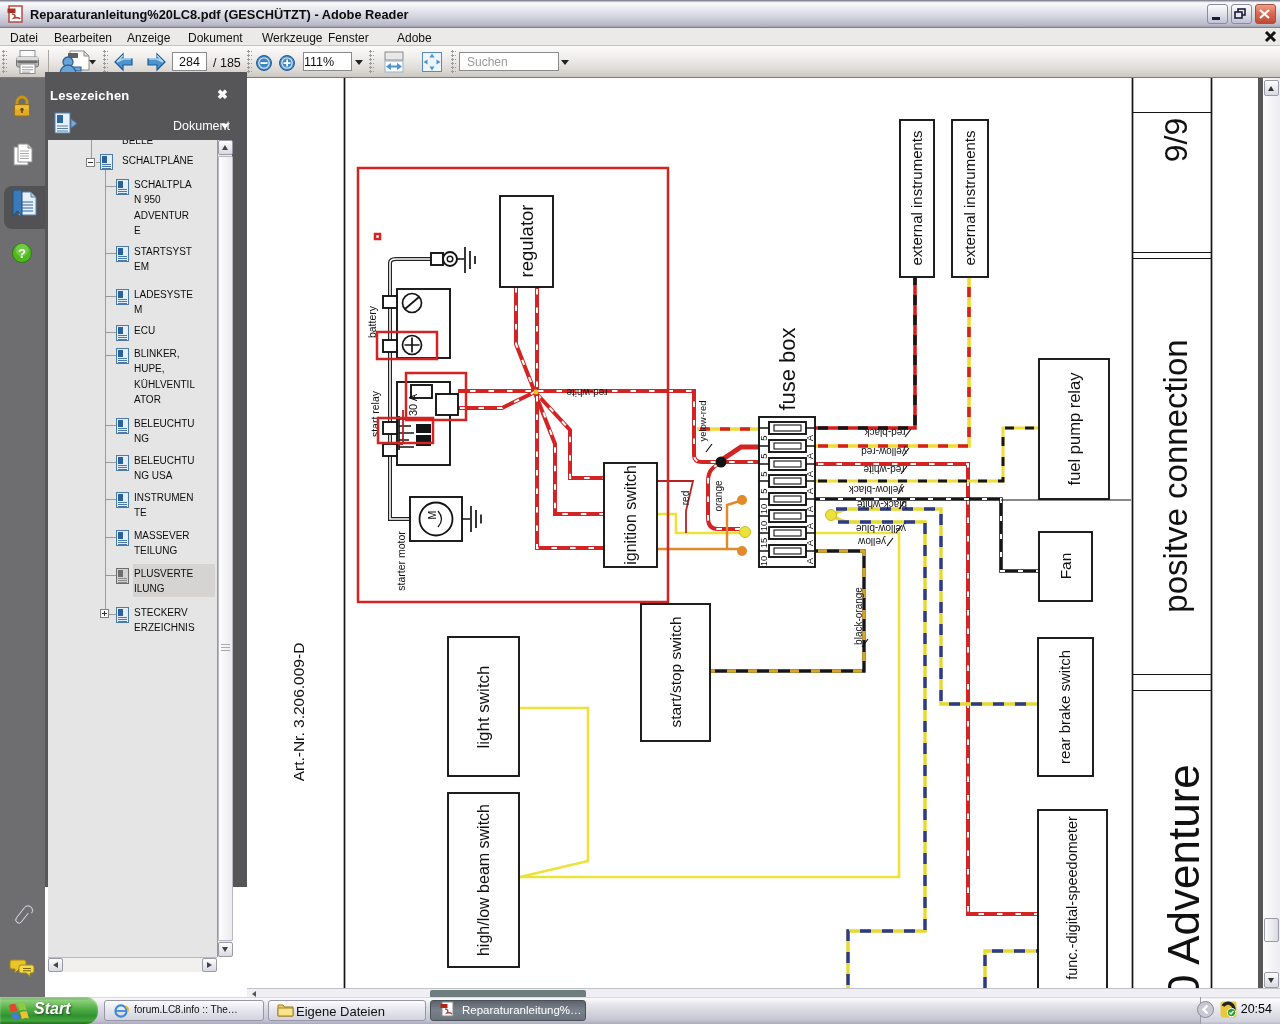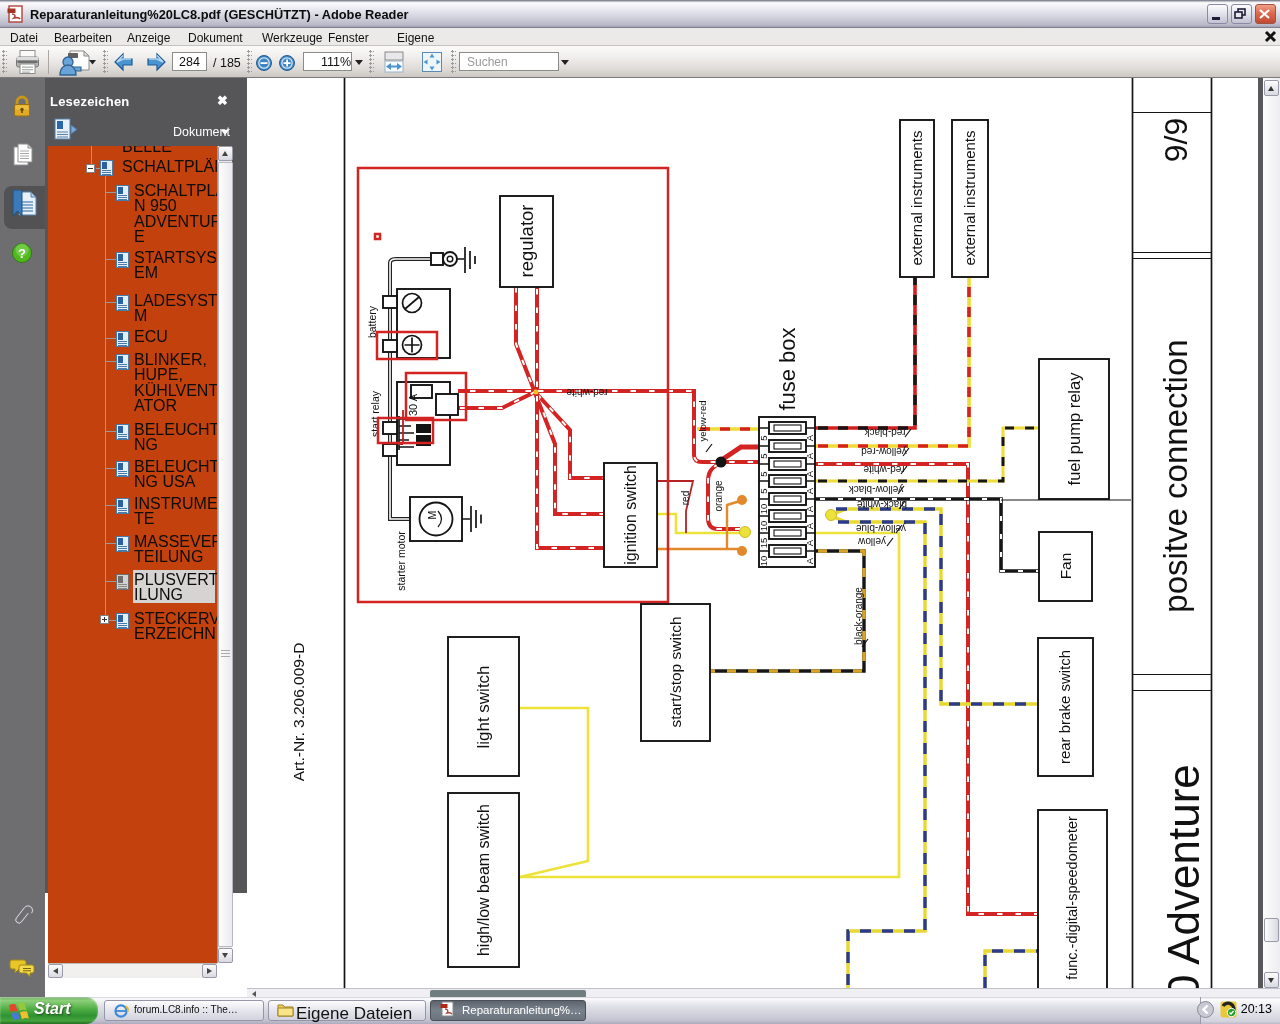--- a/index.html
+++ b/index.html
@@ -26,26 +26,26 @@
   border-bottom:1px solid #7b7b7b; }
 .grip { top:4px; width:5px; height:24px;
   background-image:radial-gradient(circle at 1.5px 1.5px,#9a9a9a 1px,transparent 1.2px);
   background-size:4px 4px; }
 .tsep { top:4px; width:1px; height:24px; background:#aaa6a2; }
 .tbox { background:#fff; border:1px solid #8b8b8b; font-size:12.5px; color:#111; }
 
 
 #iconstrip { left:0; top:78px; width:45px; height:919px; background:#6e6e70; }
 #navtab { left:4px; top:186px; width:41px; height:43px; background:#525254; border-radius:8px 0 0 8px; }
-#panel { left:45px; top:78px; width:202px; height:815px; background:#565658; }
+#panel { left:45px; top:72px; width:202px; height:815px; background:#565658; }
 #paneltitle { left:5px; top:16px; font-size:13px; font-weight:bold; color:#fff; letter-spacing:0.2px; }
 #panelx { left:172px; top:15px; font-size:13px; font-weight:bold; color:#fff; }
 #optionen { left:128px; top:47px; font-size:12.5px; color:#fff; }
 #optarrow { left:176px; top:52px; width:0; height:0; border-left:4px solid transparent; border-right:4px solid transparent; border-top:5px solid #fff; }
-#tree { left:3px; top:68px; width:169px; height:817px; background:#c2410c; overflow:hidden; font-size:16px; color:#0d0d0d; }
+#tree { left:3px; top:68px; width:169px; height:817px; background:#e5e5e5; overflow:hidden; font-size:10px; color:#0d0d0d; }
 .trow { position:absolute; white-space:pre; line-height:15.3px; }
 .tx { left:86px; }
 .stub { left:57px; width:11px; height:1px; background:#9a9a9a; }
 .bmi { left:68px; width:13px; height:16px; border:1px solid #4a7aa8;
   background:linear-gradient(#2a62a0,#2a62a0) 1px 1px/5px 7px no-repeat,
   linear-gradient(#4a7aa8,#4a7aa8) 1px 9px/9px 1px no-repeat,
   linear-gradient(#4a7aa8,#4a7aa8) 1px 11px/9px 1px no-repeat,
   linear-gradient(#4a7aa8,#4a7aa8) 1px 13px/9px 1px no-repeat,#e4eef8; }
 .bmi.gry { border-color:#6e6e6e;
   background:linear-gradient(#6e6e6e,#6e6e6e) 1px 1px/5px 7px no-repeat,
@@ -99,21 +99,21 @@
   <path d="M53 6 L62 14 M62 6 L53 14" stroke="#fff" stroke-width="2.2"></path>
 </svg>
 
 <div id="menubar" class="abs"></div>
 <div class="menuitem" style="left:10px">Datei</div>
 <div class="menuitem" style="left:54px">Bearbeiten</div>
 <div class="menuitem" style="left:127px">Anzeige</div>
 <div class="menuitem" style="left:188px">Dokument</div>
 <div class="menuitem" style="left:262px">Werkzeuge</div>
 <div class="menuitem" style="left:328px">Fenster</div>
-<div class="menuitem" style="left:397px">Eigene</div>
+<div class="menuitem" style="left:397px">Adobe</div>
 <svg class="abs" style="left:1264px;top:30px" width="13" height="13" viewBox="0 0 13 13">
  <path d="M2 2 L11 11 M11 2 L2 11" stroke="#111" stroke-width="3"></path>
 </svg>
 
 <div id="toolbar" class="abs"></div>
 <div class="grip abs" style="left:2px;top:50px"></div>
 <svg class="abs" style="left:15px;top:49px" width="26" height="26" viewBox="0 0 26 26">
   <rect x="5" y="1.5" width="15" height="8" fill="#fafafa" stroke="#909090"></rect>
   <rect x="1.5" y="8" width="22" height="10" rx="2" fill="#b5b5b5" stroke="#787878"></rect>
   <rect x="2.5" y="11.5" width="20" height="2.5" fill="#6e6e6e"></rect>
@@ -151,21 +151,21 @@
   <circle cx="9" cy="9" r="7.5" fill="#3e85c4" stroke="#2a5d94"></circle>
   <circle cx="9" cy="9" r="5.2" fill="none" stroke="#cfe4f4" stroke-width="1.3"></circle>
   <rect x="5.5" y="8.2" width="7" height="1.8" fill="#fff"></rect>
 </svg>
 <svg class="abs" style="left:278px;top:54px" width="18" height="18" viewBox="0 0 18 18">
   <circle cx="9" cy="9" r="7.5" fill="#3e85c4" stroke="#2a5d94"></circle>
   <circle cx="9" cy="9" r="5.2" fill="none" stroke="#cfe4f4" stroke-width="1.3"></circle>
   <rect x="5.5" y="8.2" width="7" height="1.8" fill="#fff"></rect>
   <rect x="8.2" y="5.5" width="1.8" height="7" fill="#fff"></rect>
 </svg>
-<div class="tbox abs" style="left:303px;top:52px;width:49px;height:19px;text-align:right;line-height:18px">111%</div>
+<div class="tbox abs" style="left:303px;top:52px;width:49px;height:19px;text-align:left;line-height:18px">111%</div>
 <div class="arrow abs" style="left:355px;top:60px;border-left:4px solid transparent;border-right:4px solid transparent;border-top:5px solid #222"></div>
 <div class="grip abs" style="left:369px;top:50px"></div>
 <svg class="abs" style="left:382px;top:50px" width="24" height="24" viewBox="0 0 24 24">
   <rect x="3" y="2" width="18" height="8" fill="#e8e8ea" stroke="#8a8a8a"></rect>
   <rect x="3" y="11" width="18" height="11" fill="#fafcfe" stroke="#9ab2c8"></rect>
   <path d="M4 16.5 L9 13 L9 20 Z M20 16.5 L15 13 L15 20 Z" fill="#4a94cf"></path>
   <rect x="8" y="15.5" width="8" height="2" fill="#4a94cf"></rect>
 </svg>
 <svg class="abs" style="left:420px;top:50px" width="24" height="24" viewBox="0 0 24 24">
   <rect x="2.5" y="2.5" width="19" height="19" fill="#eef5fb" stroke="#5a8ab8"></rect>
@@ -553,21 +553,21 @@
     <path d="M1 4.5 q3-2 6.5-1.2 l2 7 q-3.8-1-6.7 1 z" fill="#e8452a"></path>
     <path d="M9.5 3 q3.2-1.8 7-1 l2 7.2 q-4-1.2-7 0.8 z" fill="#94c83e"></path>
     <path d="M3.5 12.8 q3-2 6.6-1 l1.9 6.8 q-3.6-1-6.5 1 z" fill="#4a7ad8"></path>
     <path d="M12 11.5 q3.3-1.8 7-0.9 l1.9 6.8 q-3.8-1.1-7 0.9 z" fill="#f0c030"></path>
   </svg>
   <div id="starttext" class="abs" style="top:3px">Start</div>
   <div class="taskbtn abs" style="left:104px;width:160px"></div>
   <div class="taskbtn abs" style="left:268px;width:158px"></div>
   <div class="taskbtn pressed abs" style="left:430px;width:156px"></div>
   <div class="abs" style="left:134px;top:7px;font-size:10px;color:#111">forum.LC8.info :: The…</div>
-  <div class="abs" style="left:296px;top:7px;font-size:17px;color:#111">Eigene Dateien</div>
+  <div class="abs" style="left:296px;top:7px;font-size:13px;color:#111">Eigene Dateien</div>
   <div class="abs" style="left:462px;top:7px;font-size:11.5px;color:#fff">Reparaturanleitung%…</div>
   <svg class="abs" style="left:113px;top:6px" width="16" height="16" viewBox="0 0 16 16">
     <circle cx="8" cy="8" r="5.6" fill="none" stroke="#3a8ad8" stroke-width="2.1"></circle>
     <path d="M2.6 8 h11" stroke="#3a8ad8" stroke-width="1.8"></path>
     <path d="M12.8 3.2 q3 2.2 1.8 5.4" stroke="#e8b820" stroke-width="1.8" fill="none"></path>
   </svg>
   <svg class="abs" style="left:277px;top:5px" width="17" height="15" viewBox="0 0 17 15">
     <path d="M1 3 h5 l1.5 2 H16 v9 H1 z" fill="#f0d060" stroke="#a08020"></path>
     <path d="M1 6 h15 v8 H1 z" fill="#fae48a" stroke="#a08020"></path>
   </svg>
@@ -580,14 +580,14 @@
   <svg class="abs" style="left:1196px;top:3px" width="19" height="19" viewBox="0 0 19 19">
     <circle cx="9.5" cy="9.5" r="8" fill="#c9c9d4" stroke="#8a8a96"></circle>
     <path d="M11.5 5.5 L7.5 9.5 L11.5 13.5" fill="none" stroke="#fff" stroke-width="2.4"></path>
   </svg>
   <svg class="abs" style="left:1220px;top:4px" width="17" height="17" viewBox="0 0 17 17">
     <rect x="0.5" y="0.5" width="16" height="16" rx="2" fill="#e8c83a"></rect>
     <path d="M3 5 a5 5 0 0 1 10 6" stroke="#222" stroke-width="3.4" fill="none"></path>
     <circle cx="11.5" cy="11.5" r="4.2" fill="#28a028" stroke="#fff"></circle>
     <path d="M9.5 11.5 l1.5 1.5 2.5-3" stroke="#fff" stroke-width="1.3" fill="none"></path>
   </svg>
-  <div id="traytime" class="abs">20:13</div>
+  <div id="traytime" class="abs">20:54</div>
 </div>
 
 </body></html>

